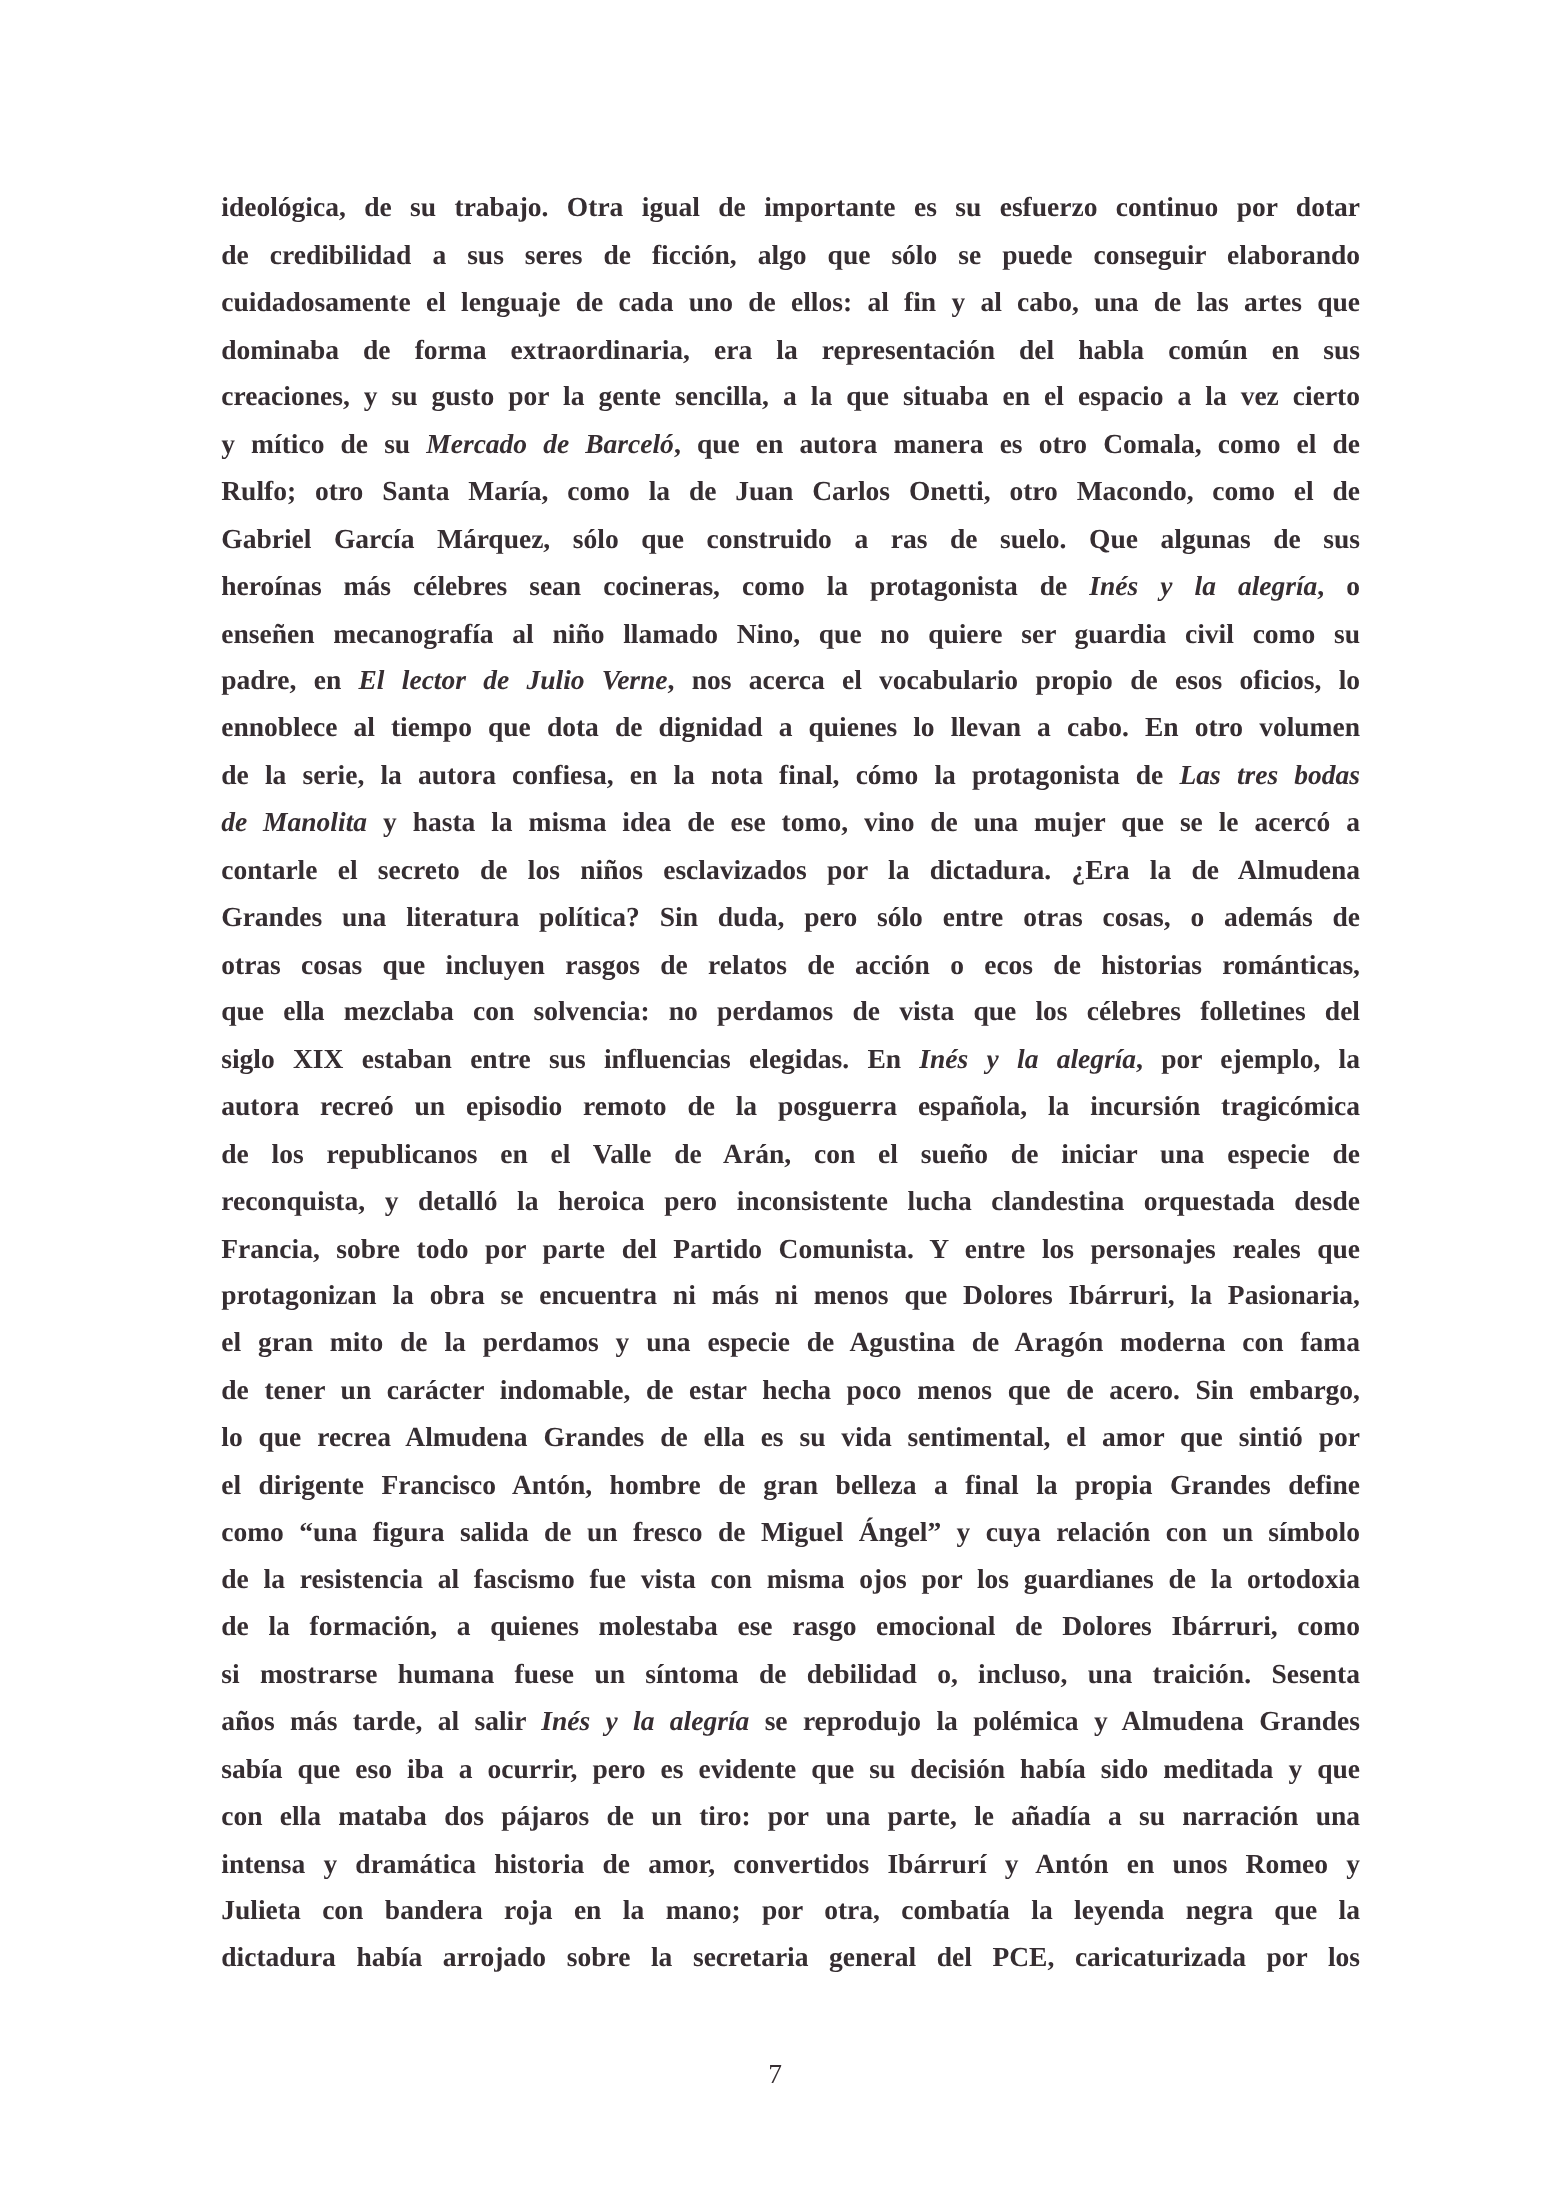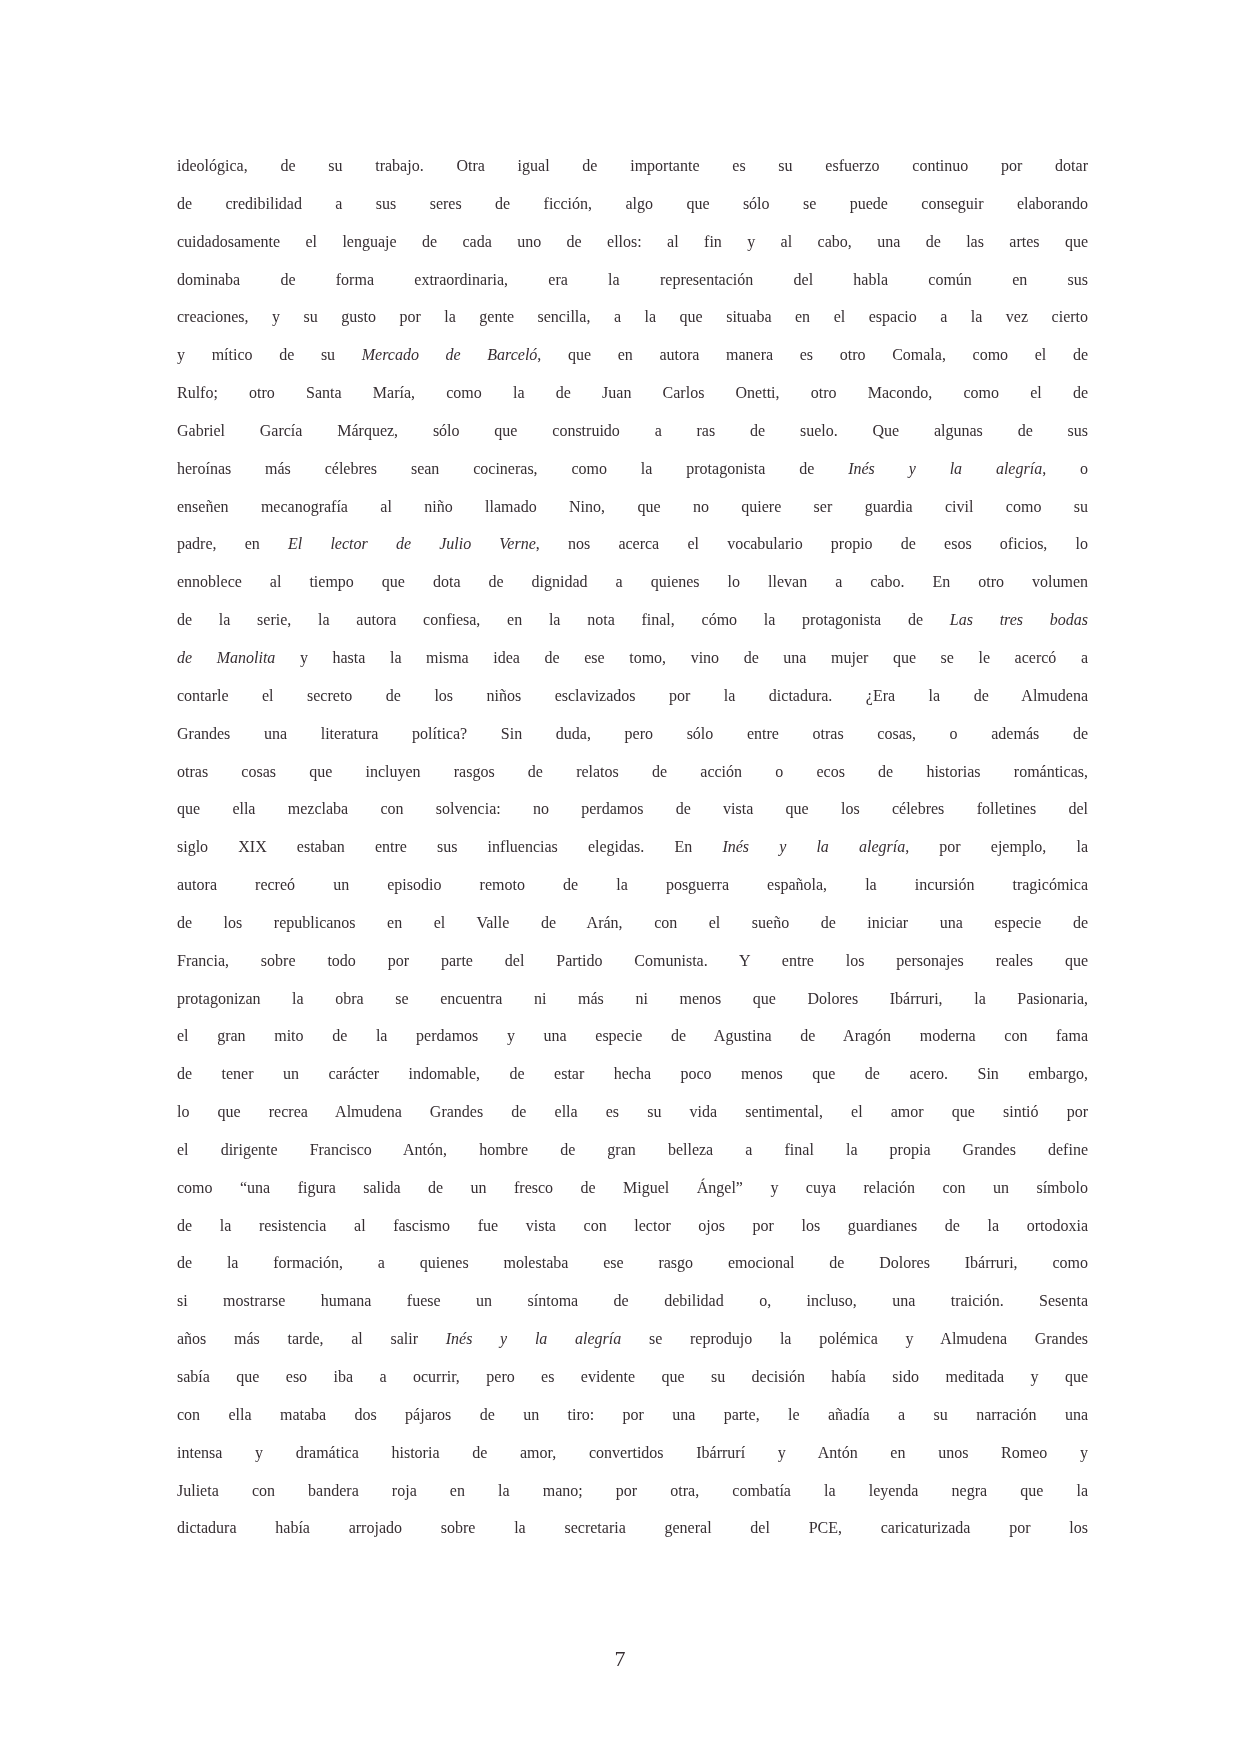--- a/index.html
+++ b/index.html
@@ -21,21 +21,22 @@
     height: 1755px;
     background: var(--page-bg, #ffffff);
     font-family: "Liberation Serif", serif;
     color: var(--text-color, #362e32);
   }
   .text-block {
     position: absolute;
     left: 177px;
     top: 147px;
     width: 911px;
-    font-size: 16px;
+    font-size: 22px;
+    font-weight: bold;
   }
   .line {
     height: 37.85px;
     line-height: 37.85px;
     text-align: justify;
     text-align-last: justify;
     overflow: hidden;
     white-space: normal;
   }
   .line span.it {
@@ -70,28 +71,29 @@
       <div class="line"><span>ennoblece al tiempo que dota de dignidad a quienes lo llevan a cabo. En otro volumen</span></div>
       <div class="line"><span>de la serie, la autora confiesa, en la nota final, cómo la protagonista de </span><span class="it">Las tres bodas</span></div>
       <div class="line"><span class="it">de Manolita</span><span> y hasta la misma idea de ese tomo, vino de una mujer que se le acercó a</span></div>
       <div class="line"><span>contarle el secreto de los niños esclavizados por la dictadura. ¿Era la de Almudena</span></div>
       <div class="line"><span>Grandes una literatura política? Sin duda, pero sólo entre otras cosas, o además de</span></div>
       <div class="line"><span>otras cosas que incluyen rasgos de relatos de acción o ecos de historias románticas,</span></div>
       <div class="line"><span>que ella mezclaba con solvencia: no perdamos de vista que los célebres folletines del</span></div>
       <div class="line"><span>siglo XIX estaban entre sus influencias elegidas. En </span><span class="it">Inés y la alegría</span><span>, por ejemplo, la</span></div>
       <div class="line"><span>autora recreó un episodio remoto de la posguerra española, la incursión tragicómica</span></div>
       <div class="line"><span>de los republicanos en el Valle de Arán, con el sueño de iniciar una especie de</span></div>
+      <div class="line"><span>reconquista, y detalló la heroica pero inconsistente lucha clandestina orquestada desde</span></div>
       <div class="line"><span>Francia, sobre todo por parte del Partido Comunista. Y entre los personajes reales que</span></div>
       <div class="line"><span>protagonizan la obra se encuentra ni más ni menos que Dolores Ibárruri, la Pasionaria,</span></div>
       <div class="line"><span>el gran mito de la perdamos y una especie de Agustina de Aragón moderna con fama</span></div>
       <div class="line"><span>de tener un carácter indomable, de estar hecha poco menos que de acero. Sin embargo,</span></div>
       <div class="line"><span>lo que recrea Almudena Grandes de ella es su vida sentimental, el amor que sintió por</span></div>
       <div class="line"><span>el dirigente Francisco Antón, hombre de gran belleza a final la propia Grandes define</span></div>
       <div class="line"><span>como “una figura salida de un fresco de Miguel Ángel” y cuya relación con un símbolo</span></div>
-      <div class="line"><span>de la resistencia al fascismo fue vista con lector ojos por los guardianes de la ortodoxia</span></div>
+      <div class="line"><span>de la resistencia al fascismo fue vista con misma ojos por los guardianes de la ortodoxia</span></div>
       <div class="line"><span>de la formación, a quienes molestaba ese rasgo emocional de Dolores Ibárruri, como</span></div>
       <div class="line"><span>si mostrarse humana fuese un síntoma de debilidad o, incluso, una traición. Sesenta</span></div>
       <div class="line"><span>años más tarde, al salir </span><span class="it">Inés y la alegría</span><span> se reprodujo la polémica y Almudena Grandes</span></div>
       <div class="line"><span>sabía que eso iba a ocurrir, pero es evidente que su decisión había sido meditada y que</span></div>
       <div class="line"><span>con ella mataba dos pájaros de un tiro: por una parte, le añadía a su narración una</span></div>
       <div class="line"><span>intensa y dramática historia de amor, convertidos Ibárrurí y Antón en unos Romeo y</span></div>
       <div class="line"><span>Julieta con bandera roja en la mano; por otra, combatía la leyenda negra que la</span></div>
       <div class="line"><span>dictadura había arrojado sobre la secretaria general del PCE, caricaturizada por los</span></div>
     </div>
   <div class="page-number">7</div>

